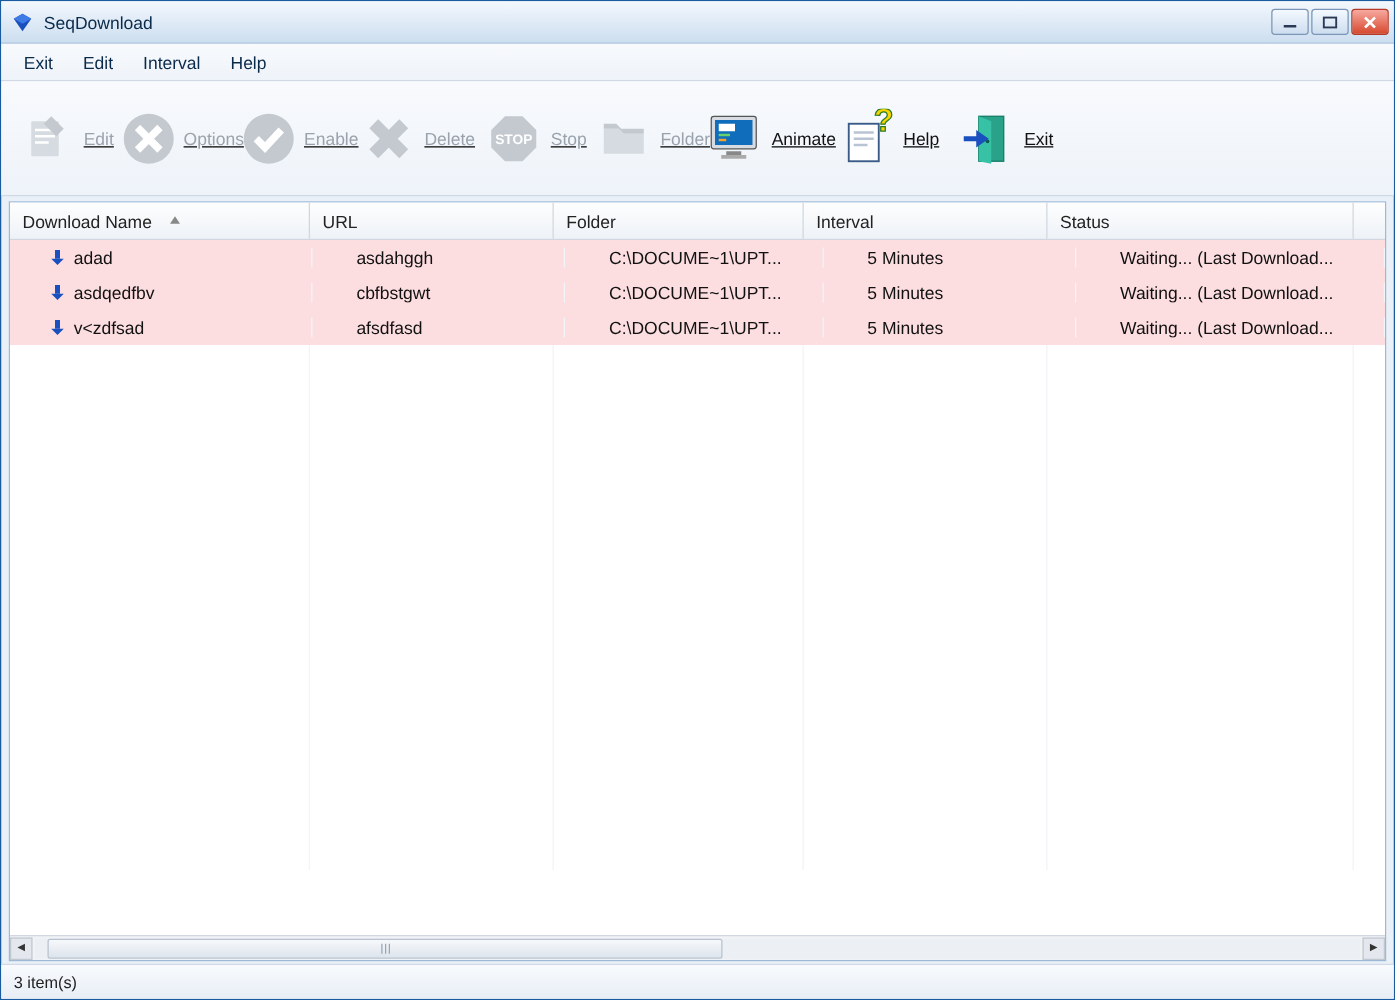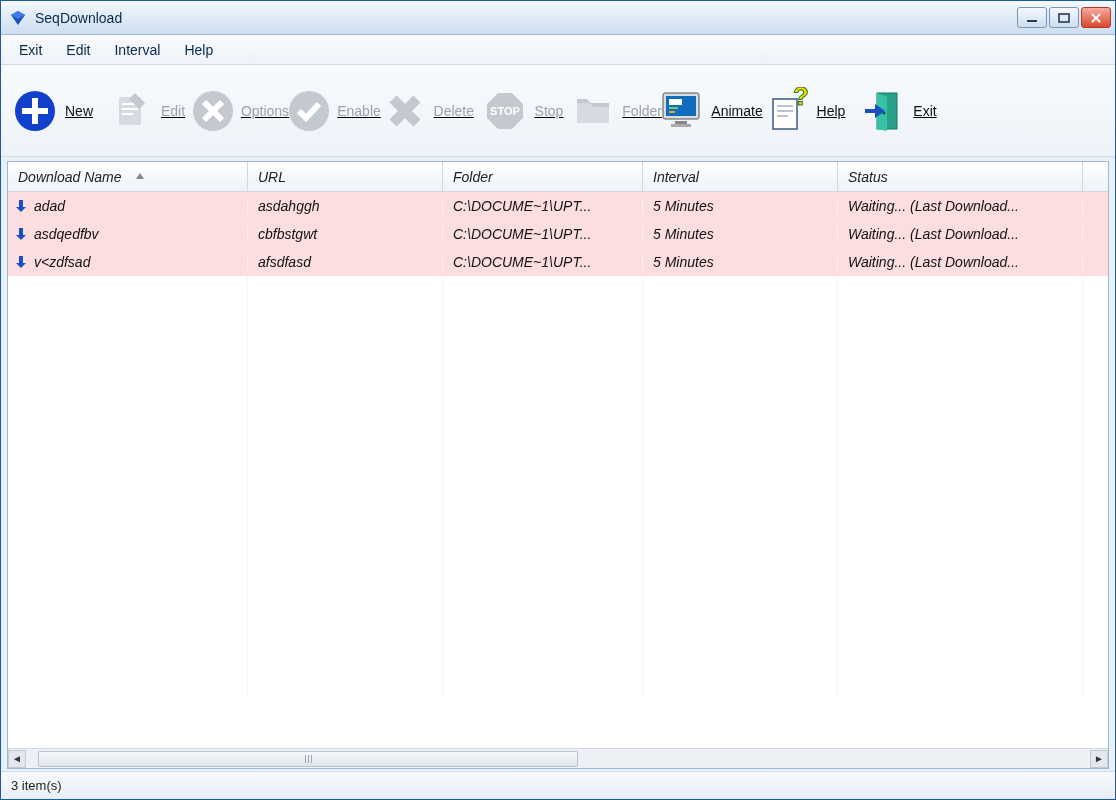--- a/index.html
+++ b/index.html
@@ -22,35 +22,35 @@
 
 .menubar { height: 30px; background: linear-gradient(to bottom, #f8fafd, #eef3f9); display: flex; align-items: center; padding: 0 6px; border-bottom: 1px solid #d0d9e5; }
 .menu-item { padding: 4px 12px; color: #0a2a4a; cursor: default; font-size: 14px; }
 
 .toolbar { height: 92px; background: linear-gradient(to bottom, #f8fafd, #eef3f9); display: flex; align-items: center; padding: 0 4px; gap: 0; border-bottom: 1px solid #d0d9e5; }
 .tool-btn { width: 94px; height: 88px; display: flex; flex-direction: row; align-items: center; justify-content: center; gap: 6px; cursor: pointer; border: 1px solid transparent; text-decoration: underline; }
 .tool-btn .tool-icon { width: 48px; height: 48px; display: flex; align-items: center; justify-content: center; }
 .tool-btn .tool-label { font-size: 14px; color: #111; }
 .tool-btn.disabled .tool-label { color: #9aa3ac; }
 
-.content { flex: 1; margin: 4px 6px 2px 6px; border: 1px solid #9db9d7; background: #fff; display: flex; flex-direction: column; overflow: hidden; font-style: italic; }
+.content { flex: 1; margin: 4px 6px 2px 6px; border: 1px solid #9db9d7; background: #fff; display: flex; flex-direction: column; overflow: hidden; }
 
 .table-header { height: 30px; display: flex; border-bottom: 1px solid #d0d7e0; background: linear-gradient(to bottom, #fefefe, #eef2f7); }
 .th { display: flex; align-items: center; padding: 0 10px; border-right: 1px solid #d0d7e0; font-size: 14px; color: #222; cursor: pointer; }
 .th.sorted::after { content: ""; margin-left: 14px; border-left: 4px solid transparent; border-right: 4px solid transparent; border-bottom: 6px solid #888; display: inline-block; transform: translateY(-1px); }
 
 .col-name { width: 240px; }
 .col-url  { width: 195px; }
 .col-folder { width: 200px; }
 .col-interval { width: 195px; }
 .col-status { width: 245px; }
 
 .table-body { flex: 1; overflow: auto; }
 .row { height: 28px; display: flex; align-items: center; background: #fcdde0; font-size: 14px; color: #111; }
-.row .cell { padding: 0 10px; border-right: 1px solid #f2f4f7; white-space: nowrap; overflow: hidden; text-overflow: ellipsis; }
+.row .cell { padding: 0 10px; border-right: 1px solid #f2f4f7; white-space: nowrap; overflow: hidden; text-overflow: ellipsis; margin-left: 25px; }
 .row .cell.first { display: flex; align-items: center; gap: 6px; padding-left: 6px; }
 .row .dl-icon { width: 14px; height: 14px; flex-shrink: 0; }
 
 .grid-lines { }
 .empty-row { height: 28px; display: flex; }
 .empty-row .cell { border-right: 1px solid #f2f4f7; }
 
 .hscroll { height: 20px; background: #f0f2f5; border-top: 1px solid #d0d7e0; position: relative; display: flex; align-items: center; }
 .hscroll .arrow { width: 18px; height: 18px; background: #e4e8ee; border: 1px solid #c0c8d2; display: flex; align-items: center; justify-content: center; font-size: 10px; color: #333; }
 .hscroll .track { flex: 1; height: 16px; position: relative; margin: 0 2px; background: #eceff3; }
@@ -95,30 +95,20 @@
 
   <div class="menubar">
     <div class="menu-item">Exit</div>
     <div class="menu-item">Edit</div>
     <div class="menu-item">Interval</div>
     <div class="menu-item">Help</div>
   </div>
 
   <div class="toolbar">
 
-    <div class="tool-btn">
-      <span class="tool-icon">
-        <svg width="44" height="44" viewBox="0 0 44 44">
-            <circle cx="22" cy="22" r="20" fill="#1040cc"></circle>
-            <rect x="19" y="9" width="6" height="26" fill="#fff"></rect>
-            <rect x="9" y="19" width="26" height="6" fill="#fff"></rect>
-          </svg>
-      </span>
-      <span class="tool-label">New</span>
-    </div>
 
     <div class="tool-btn disabled">
       <span class="tool-icon">
         <svg width="44" height="44" viewBox="0 0 44 44">
             <rect x="10" y="8" width="22" height="28" fill="#d6dbe1" rx="1"></rect>
             <rect x="13" y="14" width="16" height="2" fill="#fff"></rect>
             <rect x="13" y="19" width="16" height="2" fill="#fff"></rect>
             <rect x="13" y="24" width="11" height="2" fill="#fff"></rect>
             <polygon points="26,4 36,14 30,20 20,10" fill="#c3c9cf"></polygon>
           </svg>

